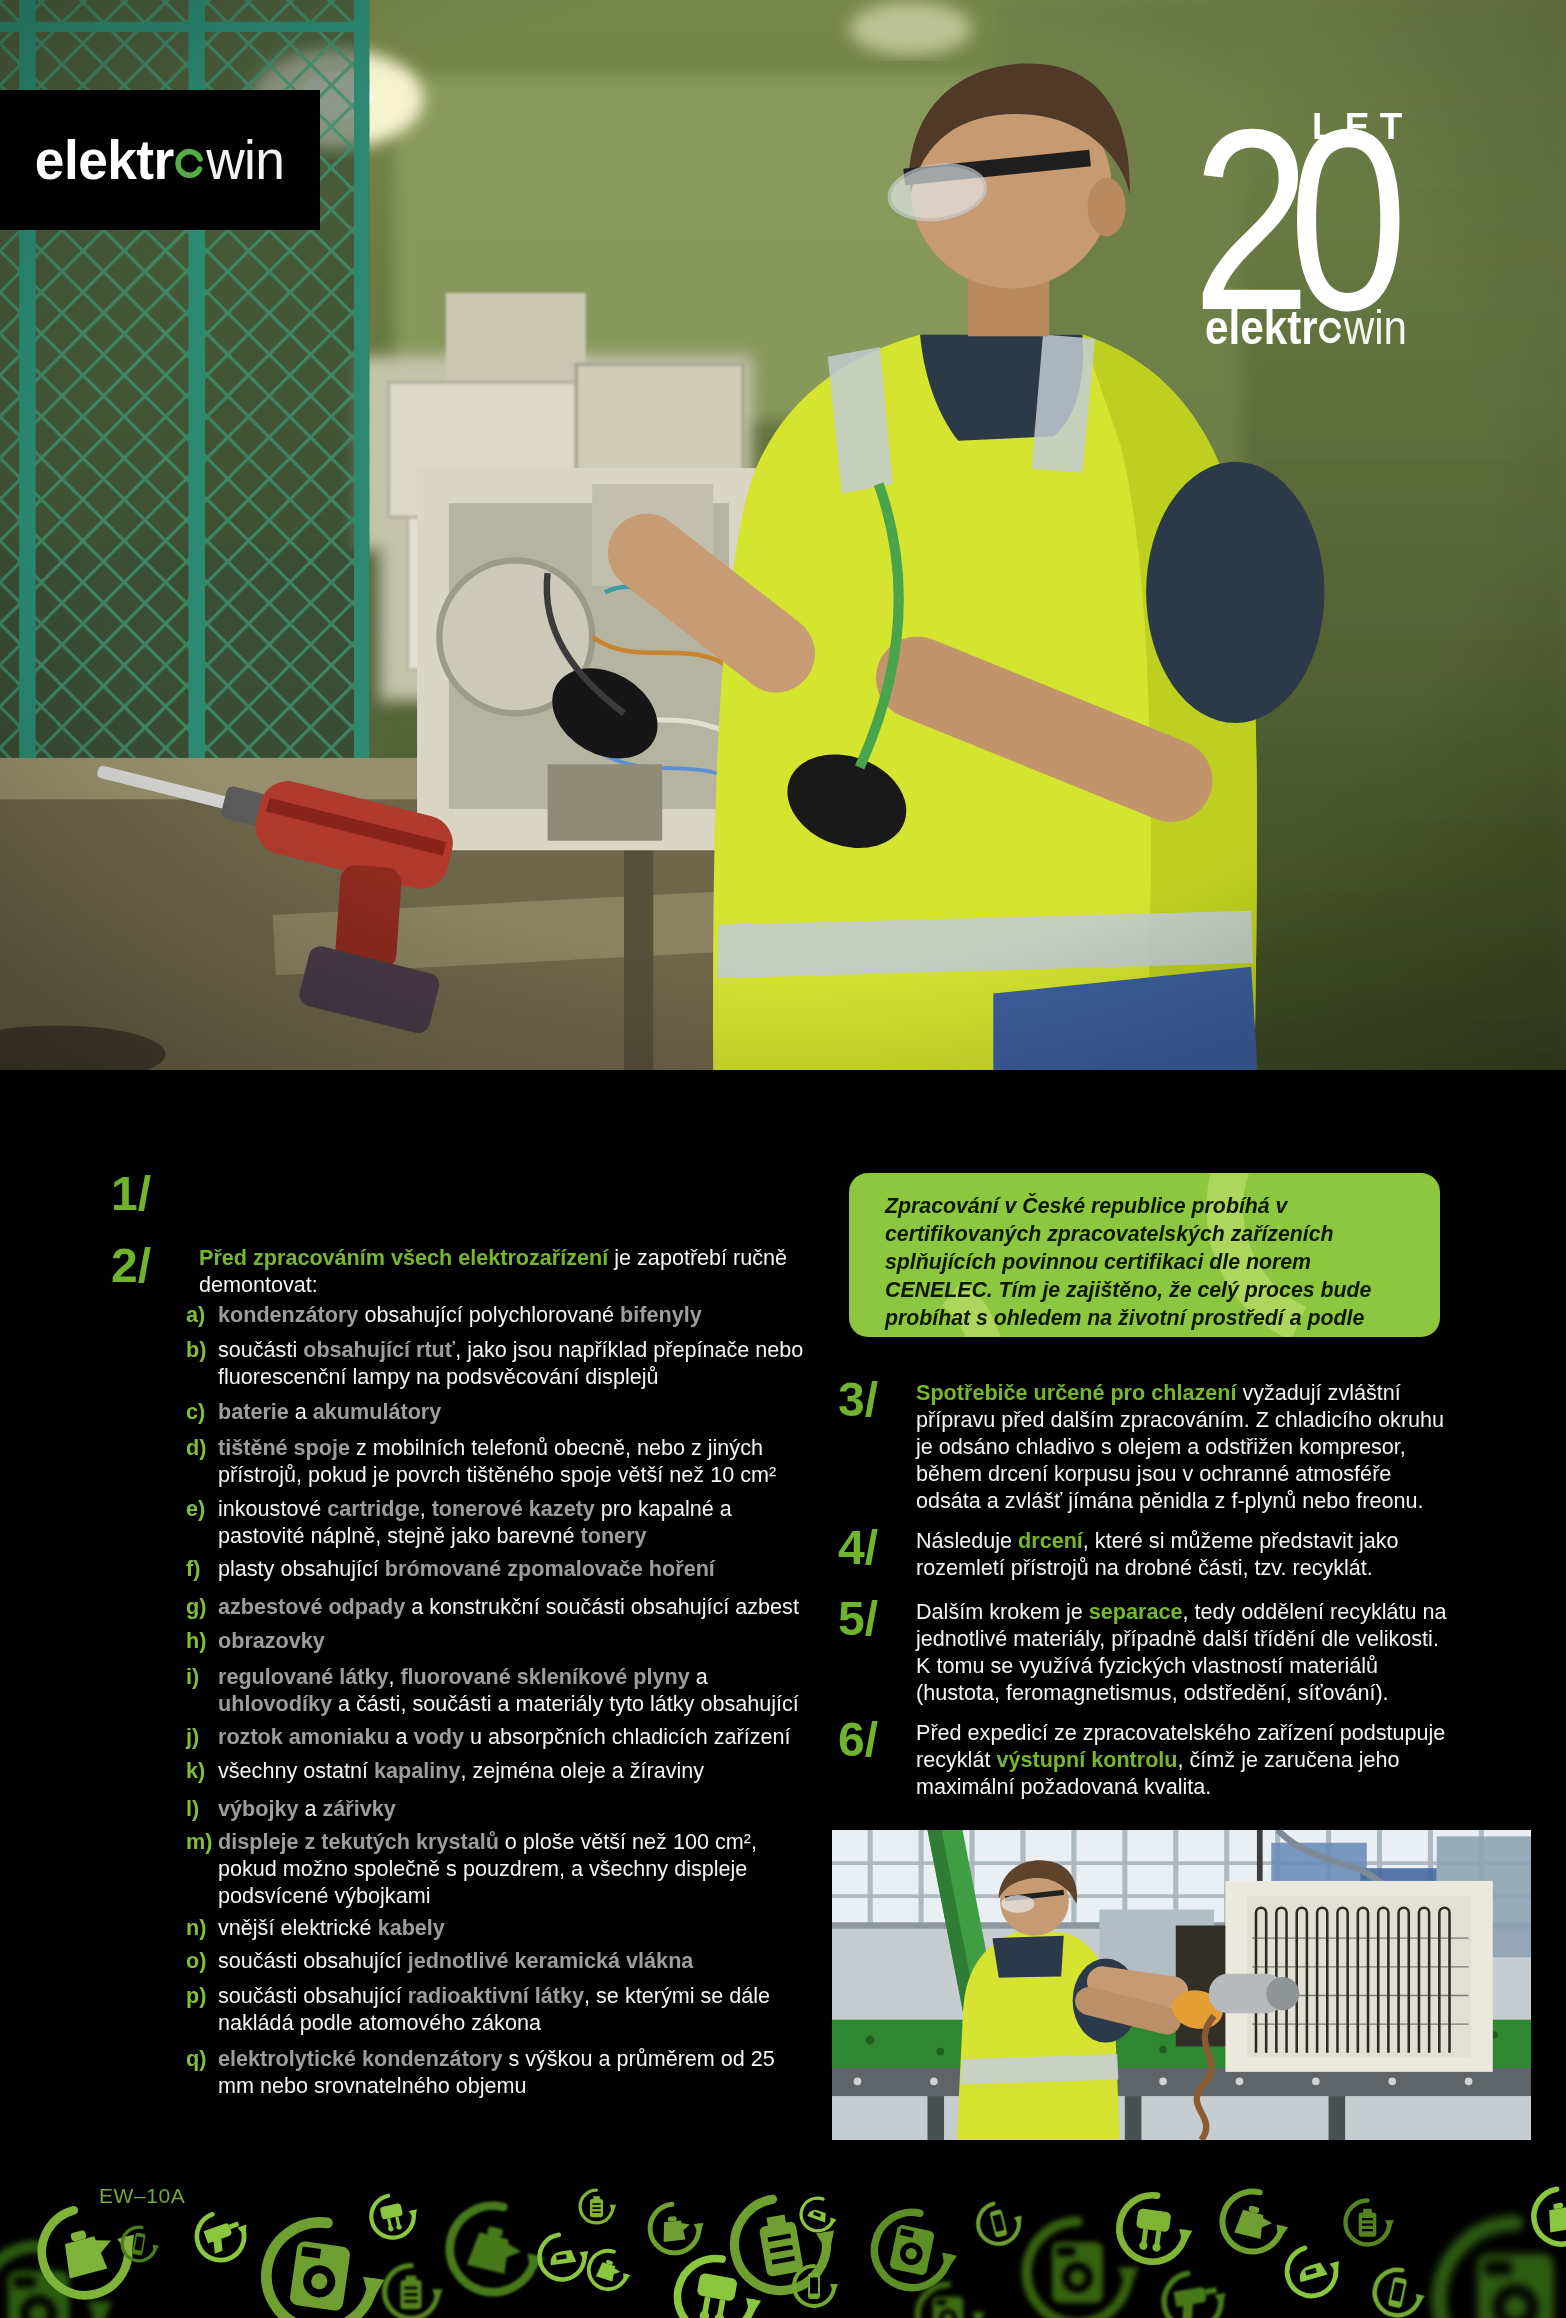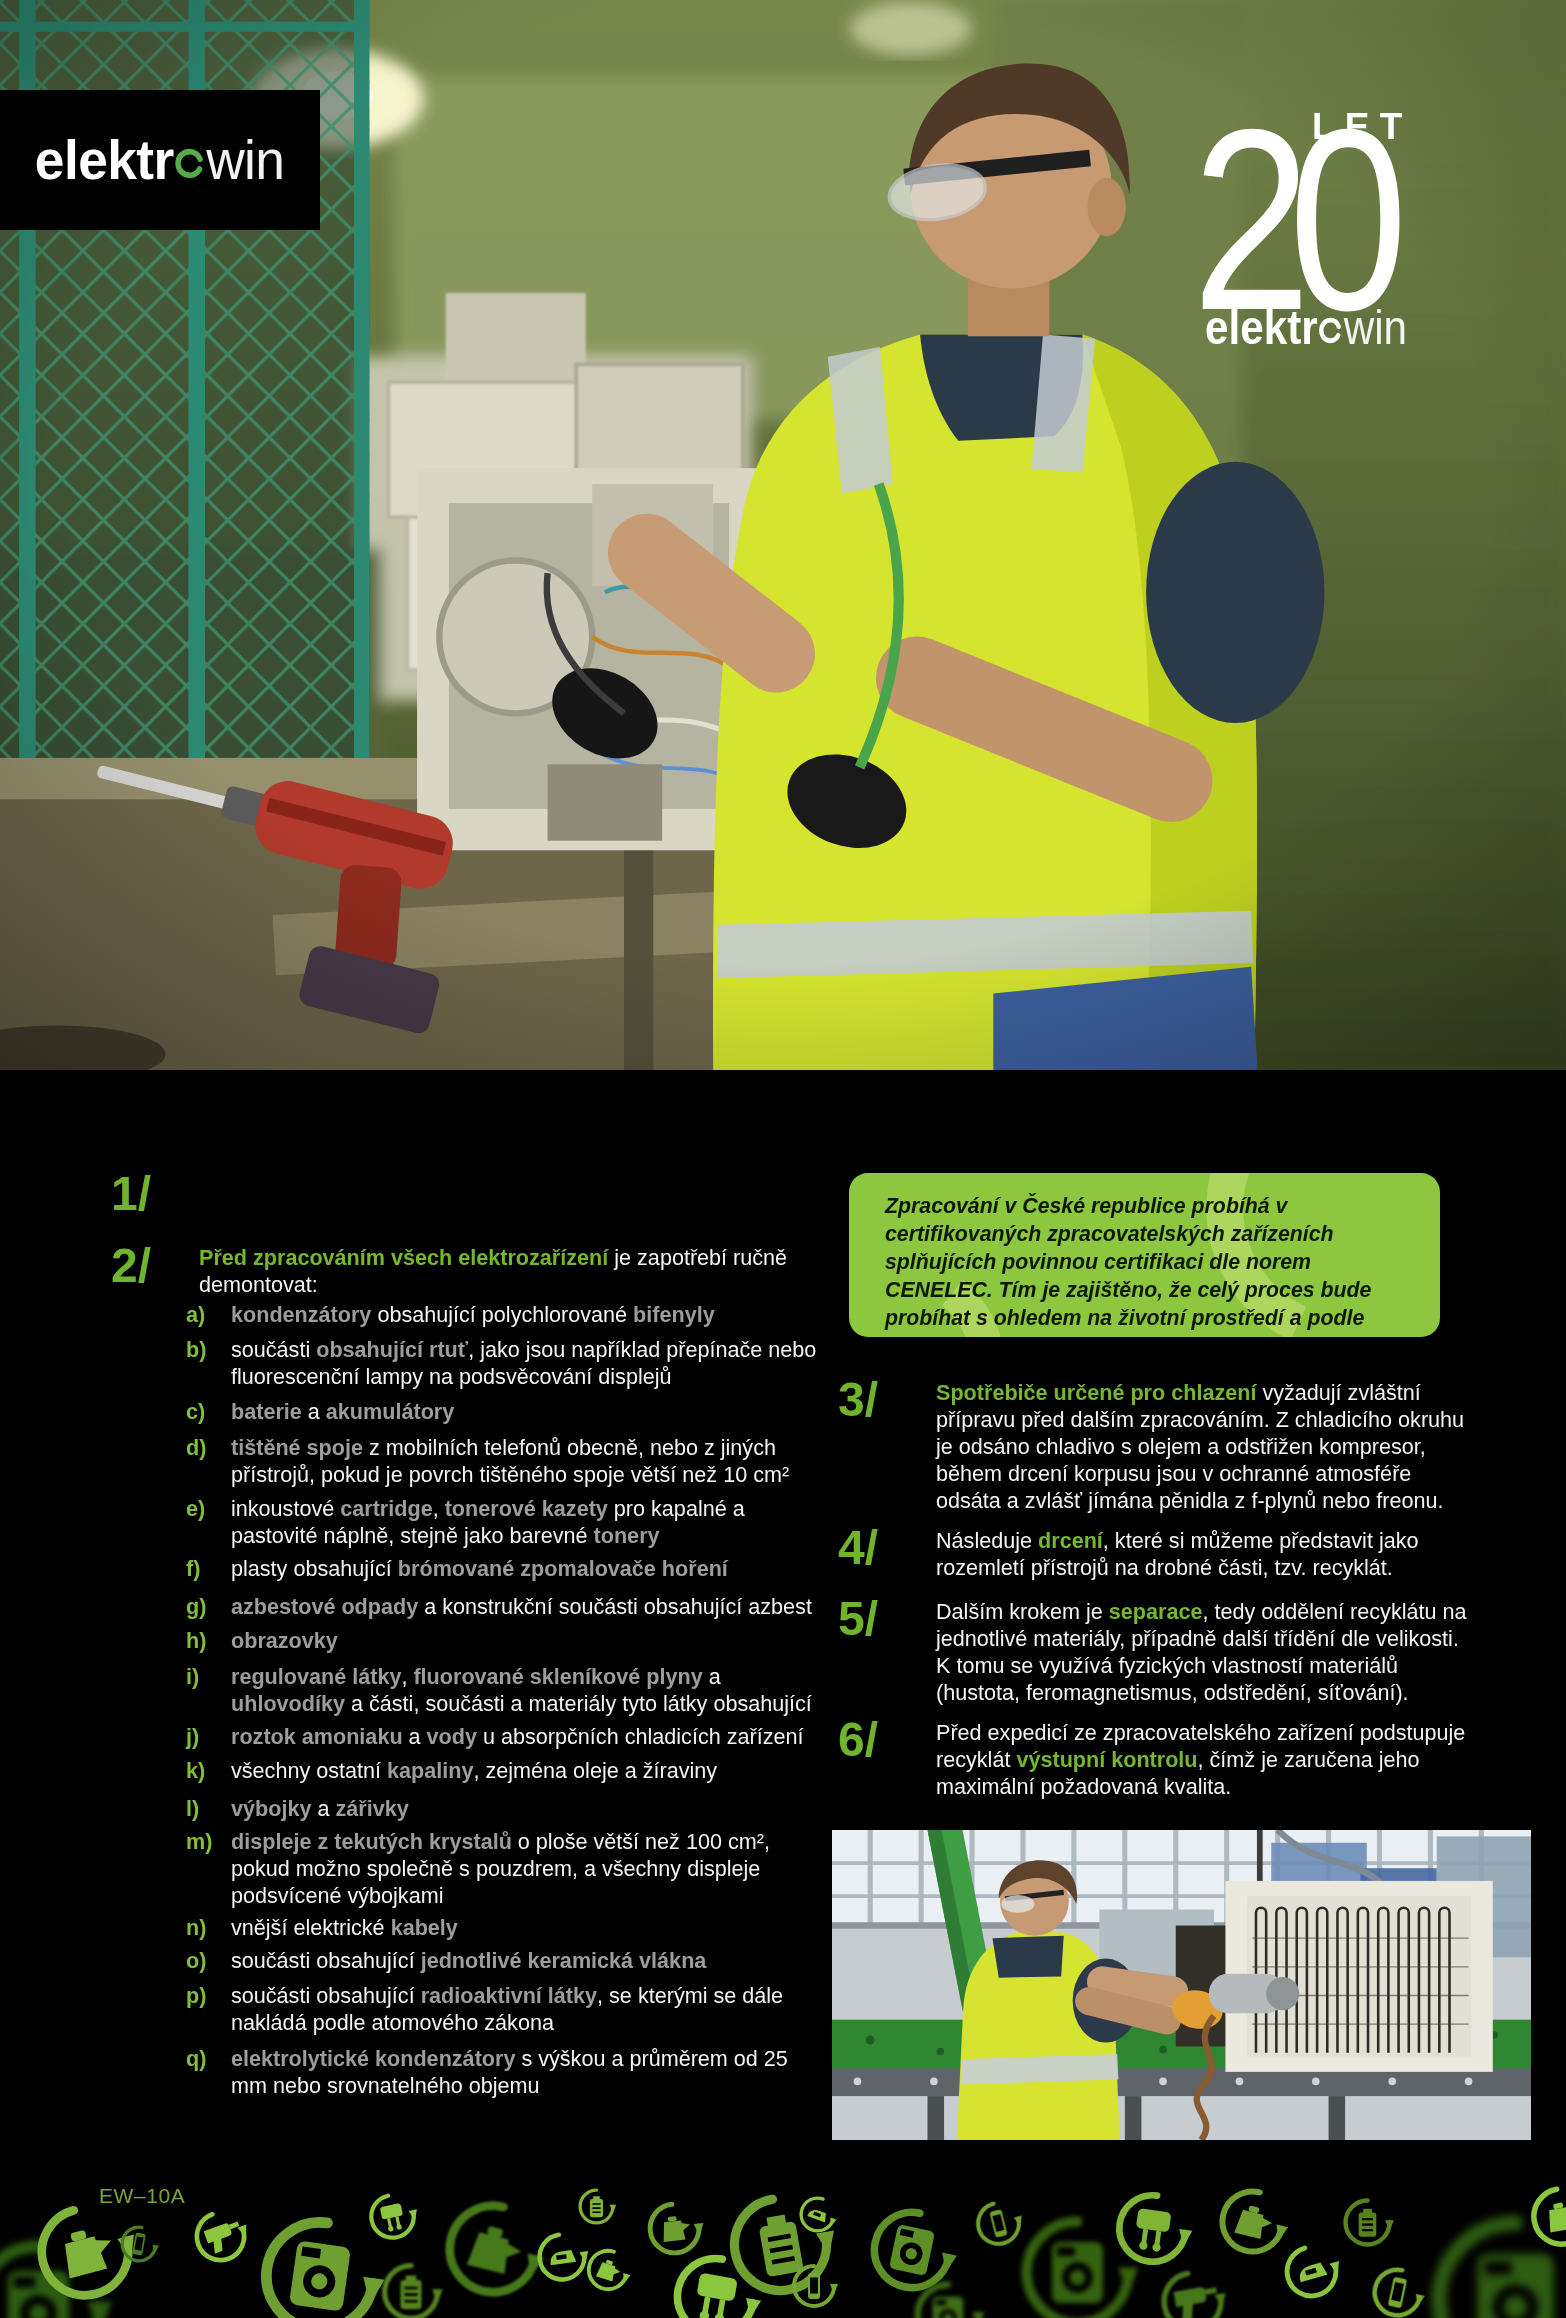--- a/index.html
+++ b/index.html
@@ -32,31 +32,31 @@
          letter-spacing:-1.9px;font-weight:400;white-space:nowrap;z-index:5;}
 
   
   .stepnum{position:absolute;font-size:48px;font-weight:700;color:#6fb42c;line-height:1;z-index:4;}
   .steptext{position:absolute;font-size:21.6px;line-height:27px;color:#f4f4f4;z-index:4;}
   .seg-w{color:#f4f4f4;}
   .seg-g{color:#76b82d;font-weight:700;}
   .seg-b{color:#9d9d9d;font-weight:700;}
   .li{position:absolute;left:186px;width:618px;z-index:4;}
   .li-letter{position:absolute;left:0;top:0;font-size:21.6px;line-height:27px;font-weight:700;color:#84bd37;}
-  .li-text{margin-left:45px;font-size:21.6px;line-height:27px;color:#f4f4f4;width:586px;}
+  .li-text{margin-left:32px;font-size:21.6px;line-height:27px;color:#f4f4f4;width:586px;}
 
   
   .callout{position:absolute;left:849px;top:1173px;width:591px;height:164px;background:#8dc63f;
            border-radius:19px;overflow:hidden;z-index:4;}
   .callout-deco{position:absolute;left:0;top:0;width:591px;height:164px;}
   .callout-text{position:absolute;left:36px;top:19px;width:522px;font-size:21.3px;line-height:28px;
                 font-weight:700;font-style:italic;color:#0d1801;}
 
   .rstep-num{left:838px;}
-  .rstep-text{left:936px;width:538px;}
+  .rstep-text{left:916px;width:538px;}
 
   
   .photo2{position:absolute;left:832px;top:1830px;width:699px;height:310px;display:block;z-index:3;}
 
   
   .ewcode{position:absolute;left:99px;top:2184px;font-size:21px;color:#76a637;letter-spacing:0.6px;z-index:6;}
   .fic{position:absolute;z-index:2;}
   .b1{filter:blur(0.6px);} .b2{filter:blur(1.3px);} .b3{filter:blur(1.9px);}
   .b4{filter:blur(2.5px);} .b5{filter:blur(3.2px);} .b6{filter:blur(4.5px);}
 </style>

